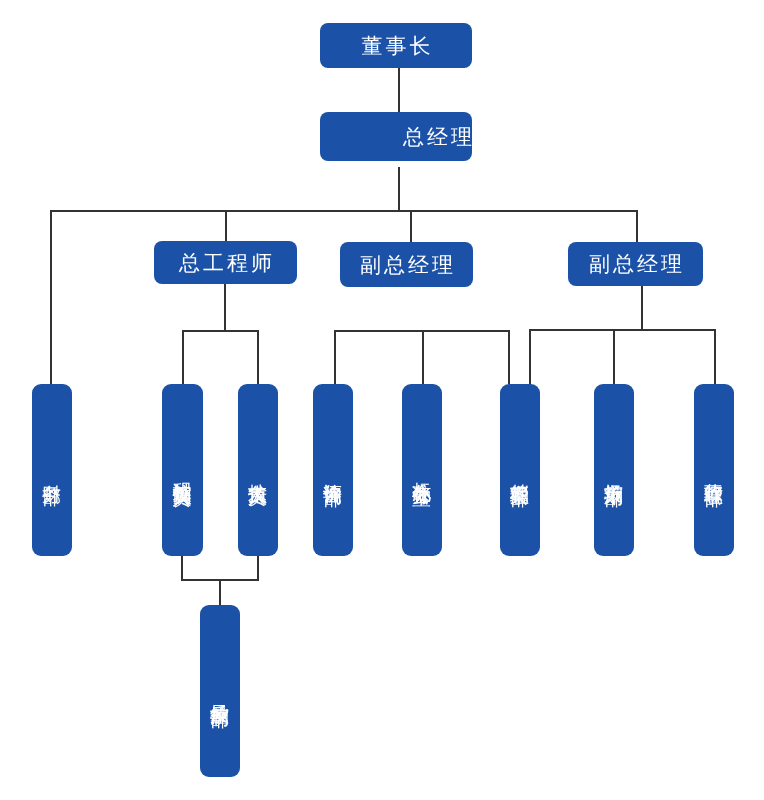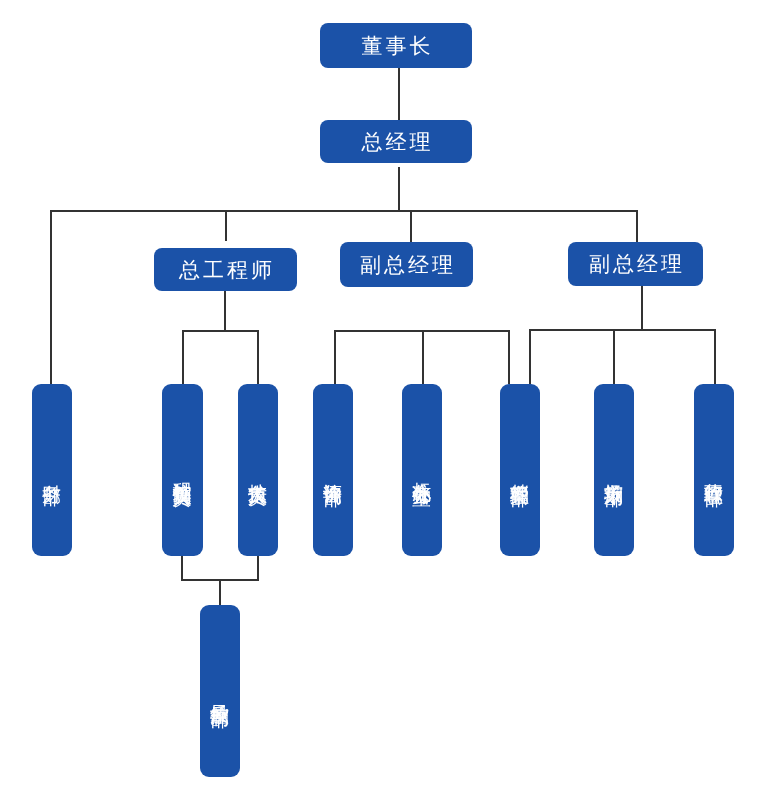--- a/index.html
+++ b/index.html
@@ -89,25 +89,25 @@
 
   <div class="line" style="left:181px; top:556px; width:2px;   height:25px;"></div>
   <div class="line" style="left:257px; top:556px; width:2px;   height:25px;"></div>
   <div class="line" style="left:181px; top:579px; width:78px;  height:2px;"></div>
   <div class="line" style="left:219px; top:579px; width:2px;   height:26px;"></div>
 
   <div class="node hnode" style="left:320px; top:23px; width:152px; height:45px;">
     <span class="hlabel">董事长</span>
   </div>
 
-  <div class="node hnode" style="left:320px; top:120px; width:152px; height:43px;">
+  <div class="node hnode" style="left:320px; top:112px; width:152px; height:49px;justify-content:flex-end;">
     <span class="hlabel">总经理</span>
   </div>
 
-  <div class="node hnode" style="left:154px; top:248px; width:143px; height:43px;">
+  <div class="node hnode" style="left:154px; top:241px; width:143px; height:43px;">
     <span class="hlabel">总工程师</span>
   </div>
   <div class="node hnode" style="left:340px; top:242px; width:133px; height:45px;">
     <span class="hlabel">副总经理</span>
   </div>
   <div class="node hnode" style="left:568px; top:242px; width:135px; height:44px;">
     <span class="hlabel">副总经理</span>
   </div>
 
   <div class="node vnode" style="left:32px; top:384px; width:40px; height:172px;">

